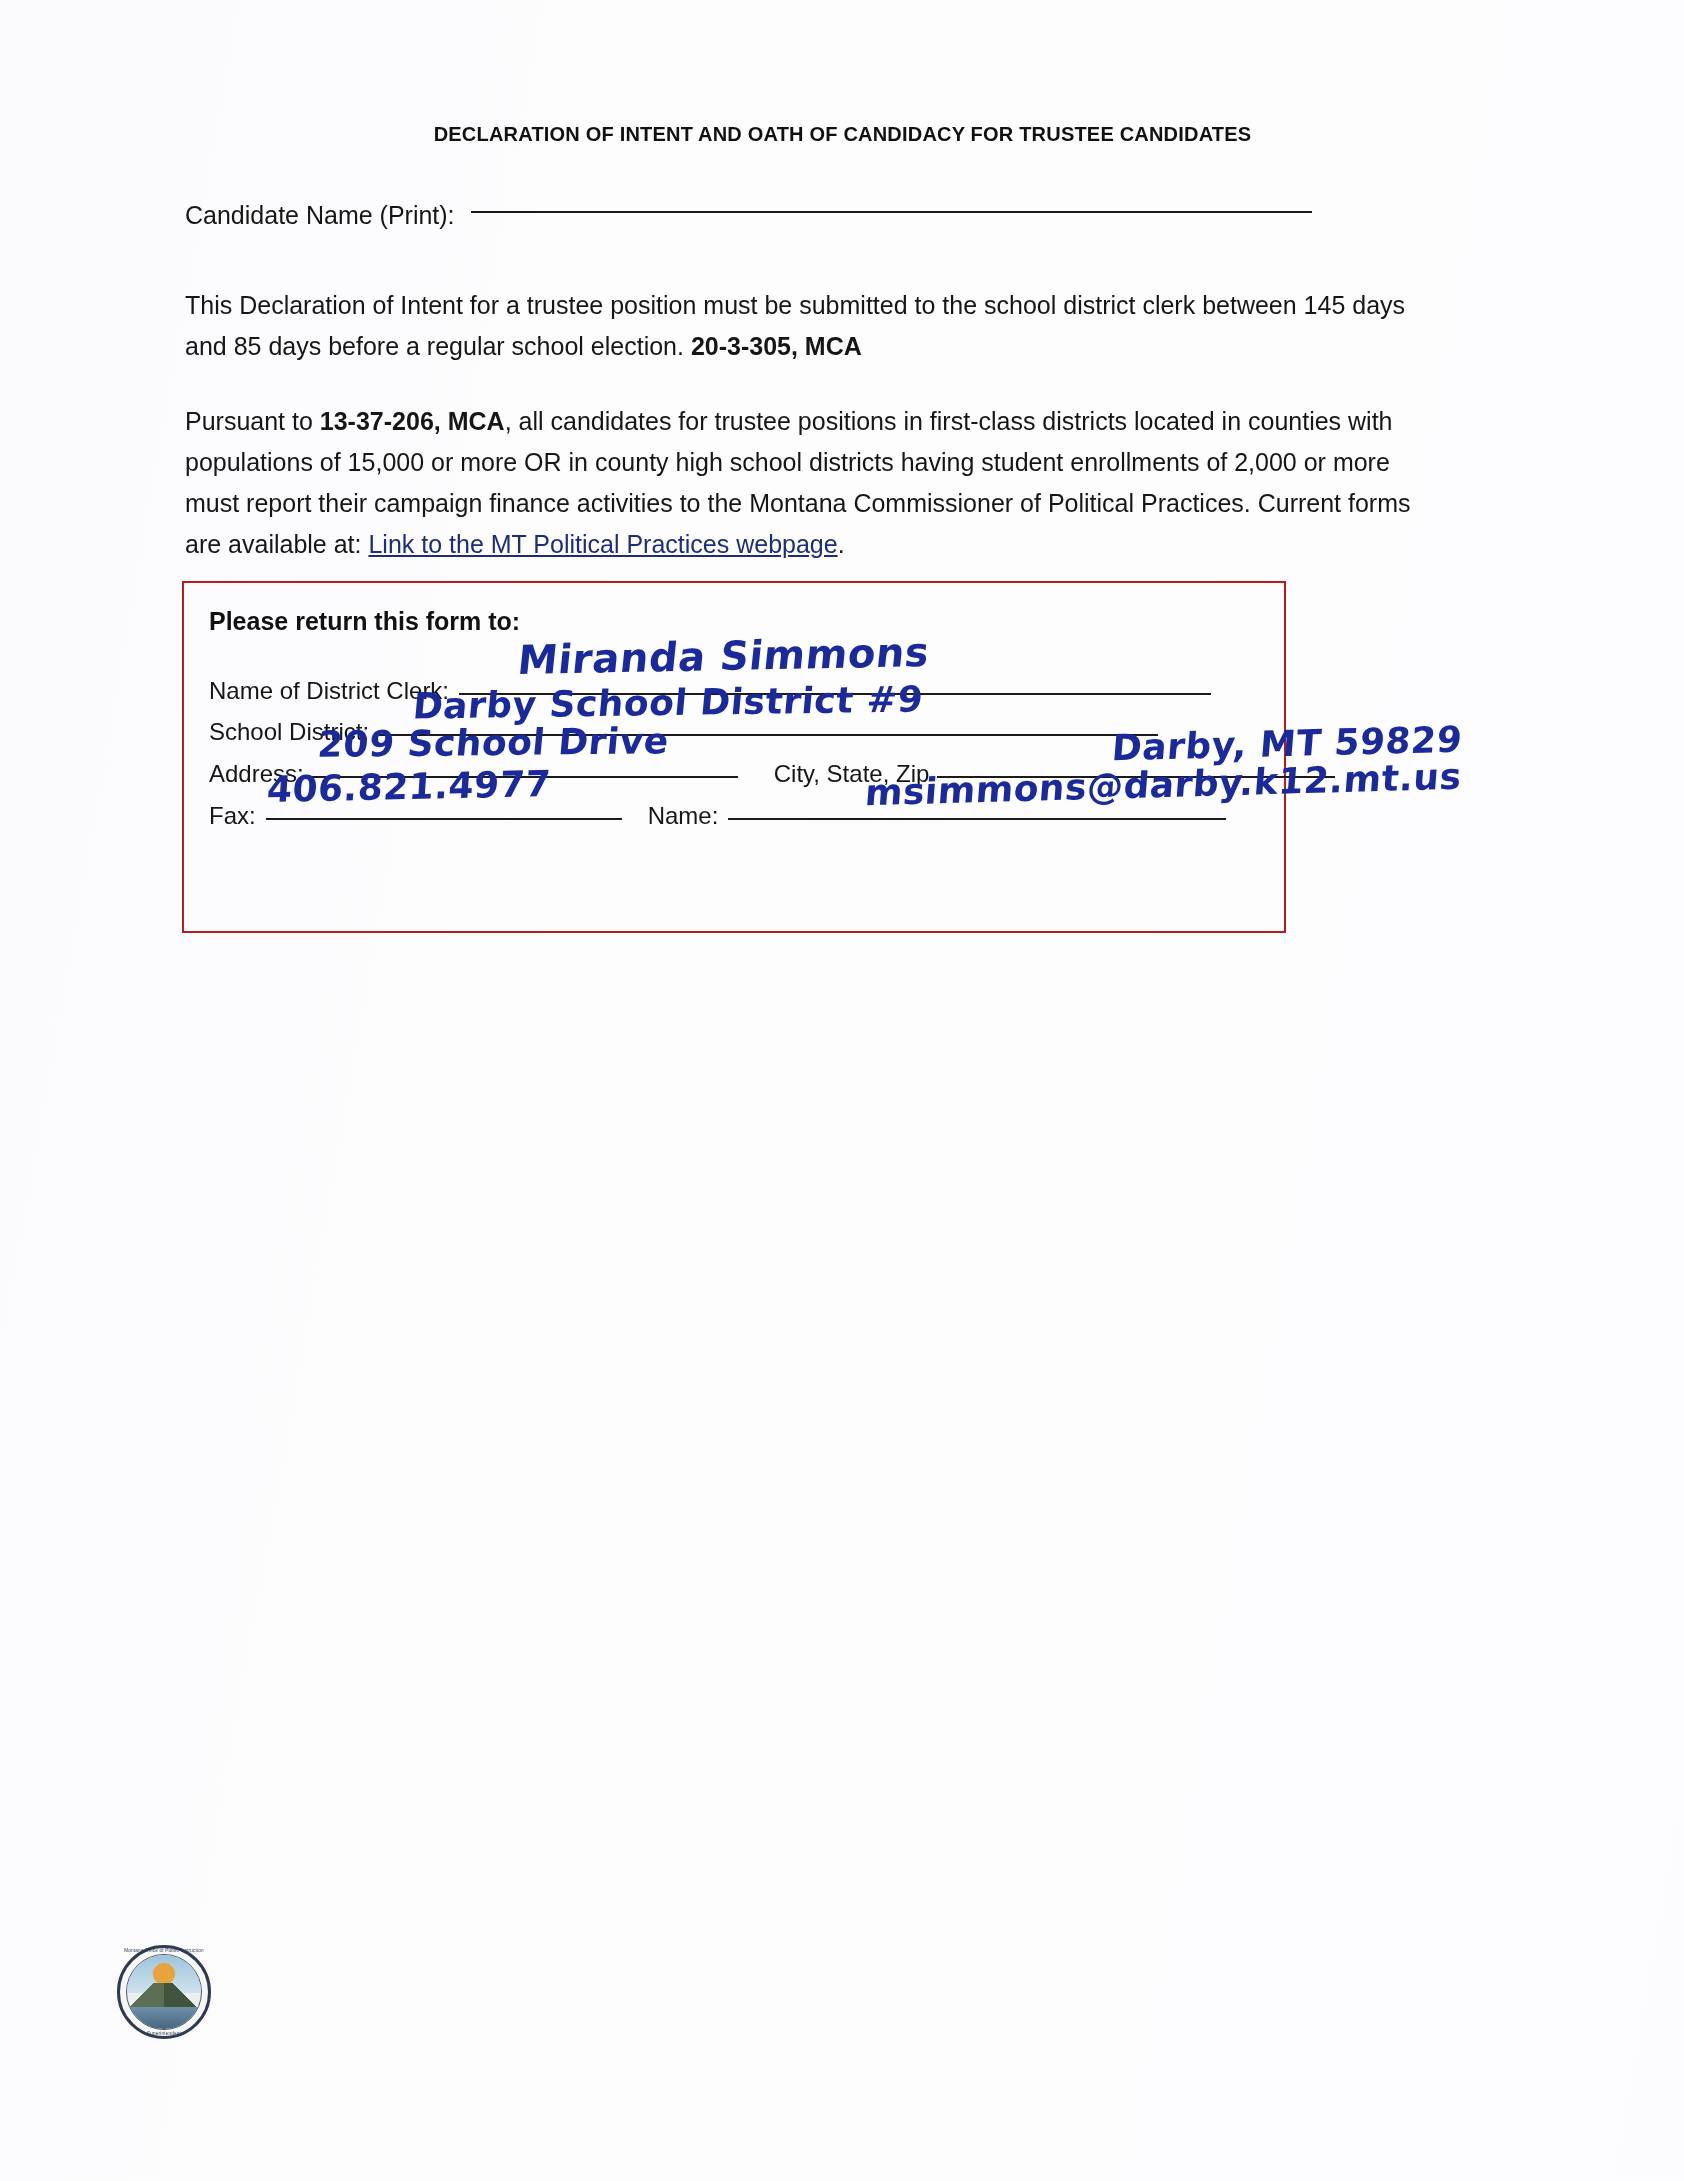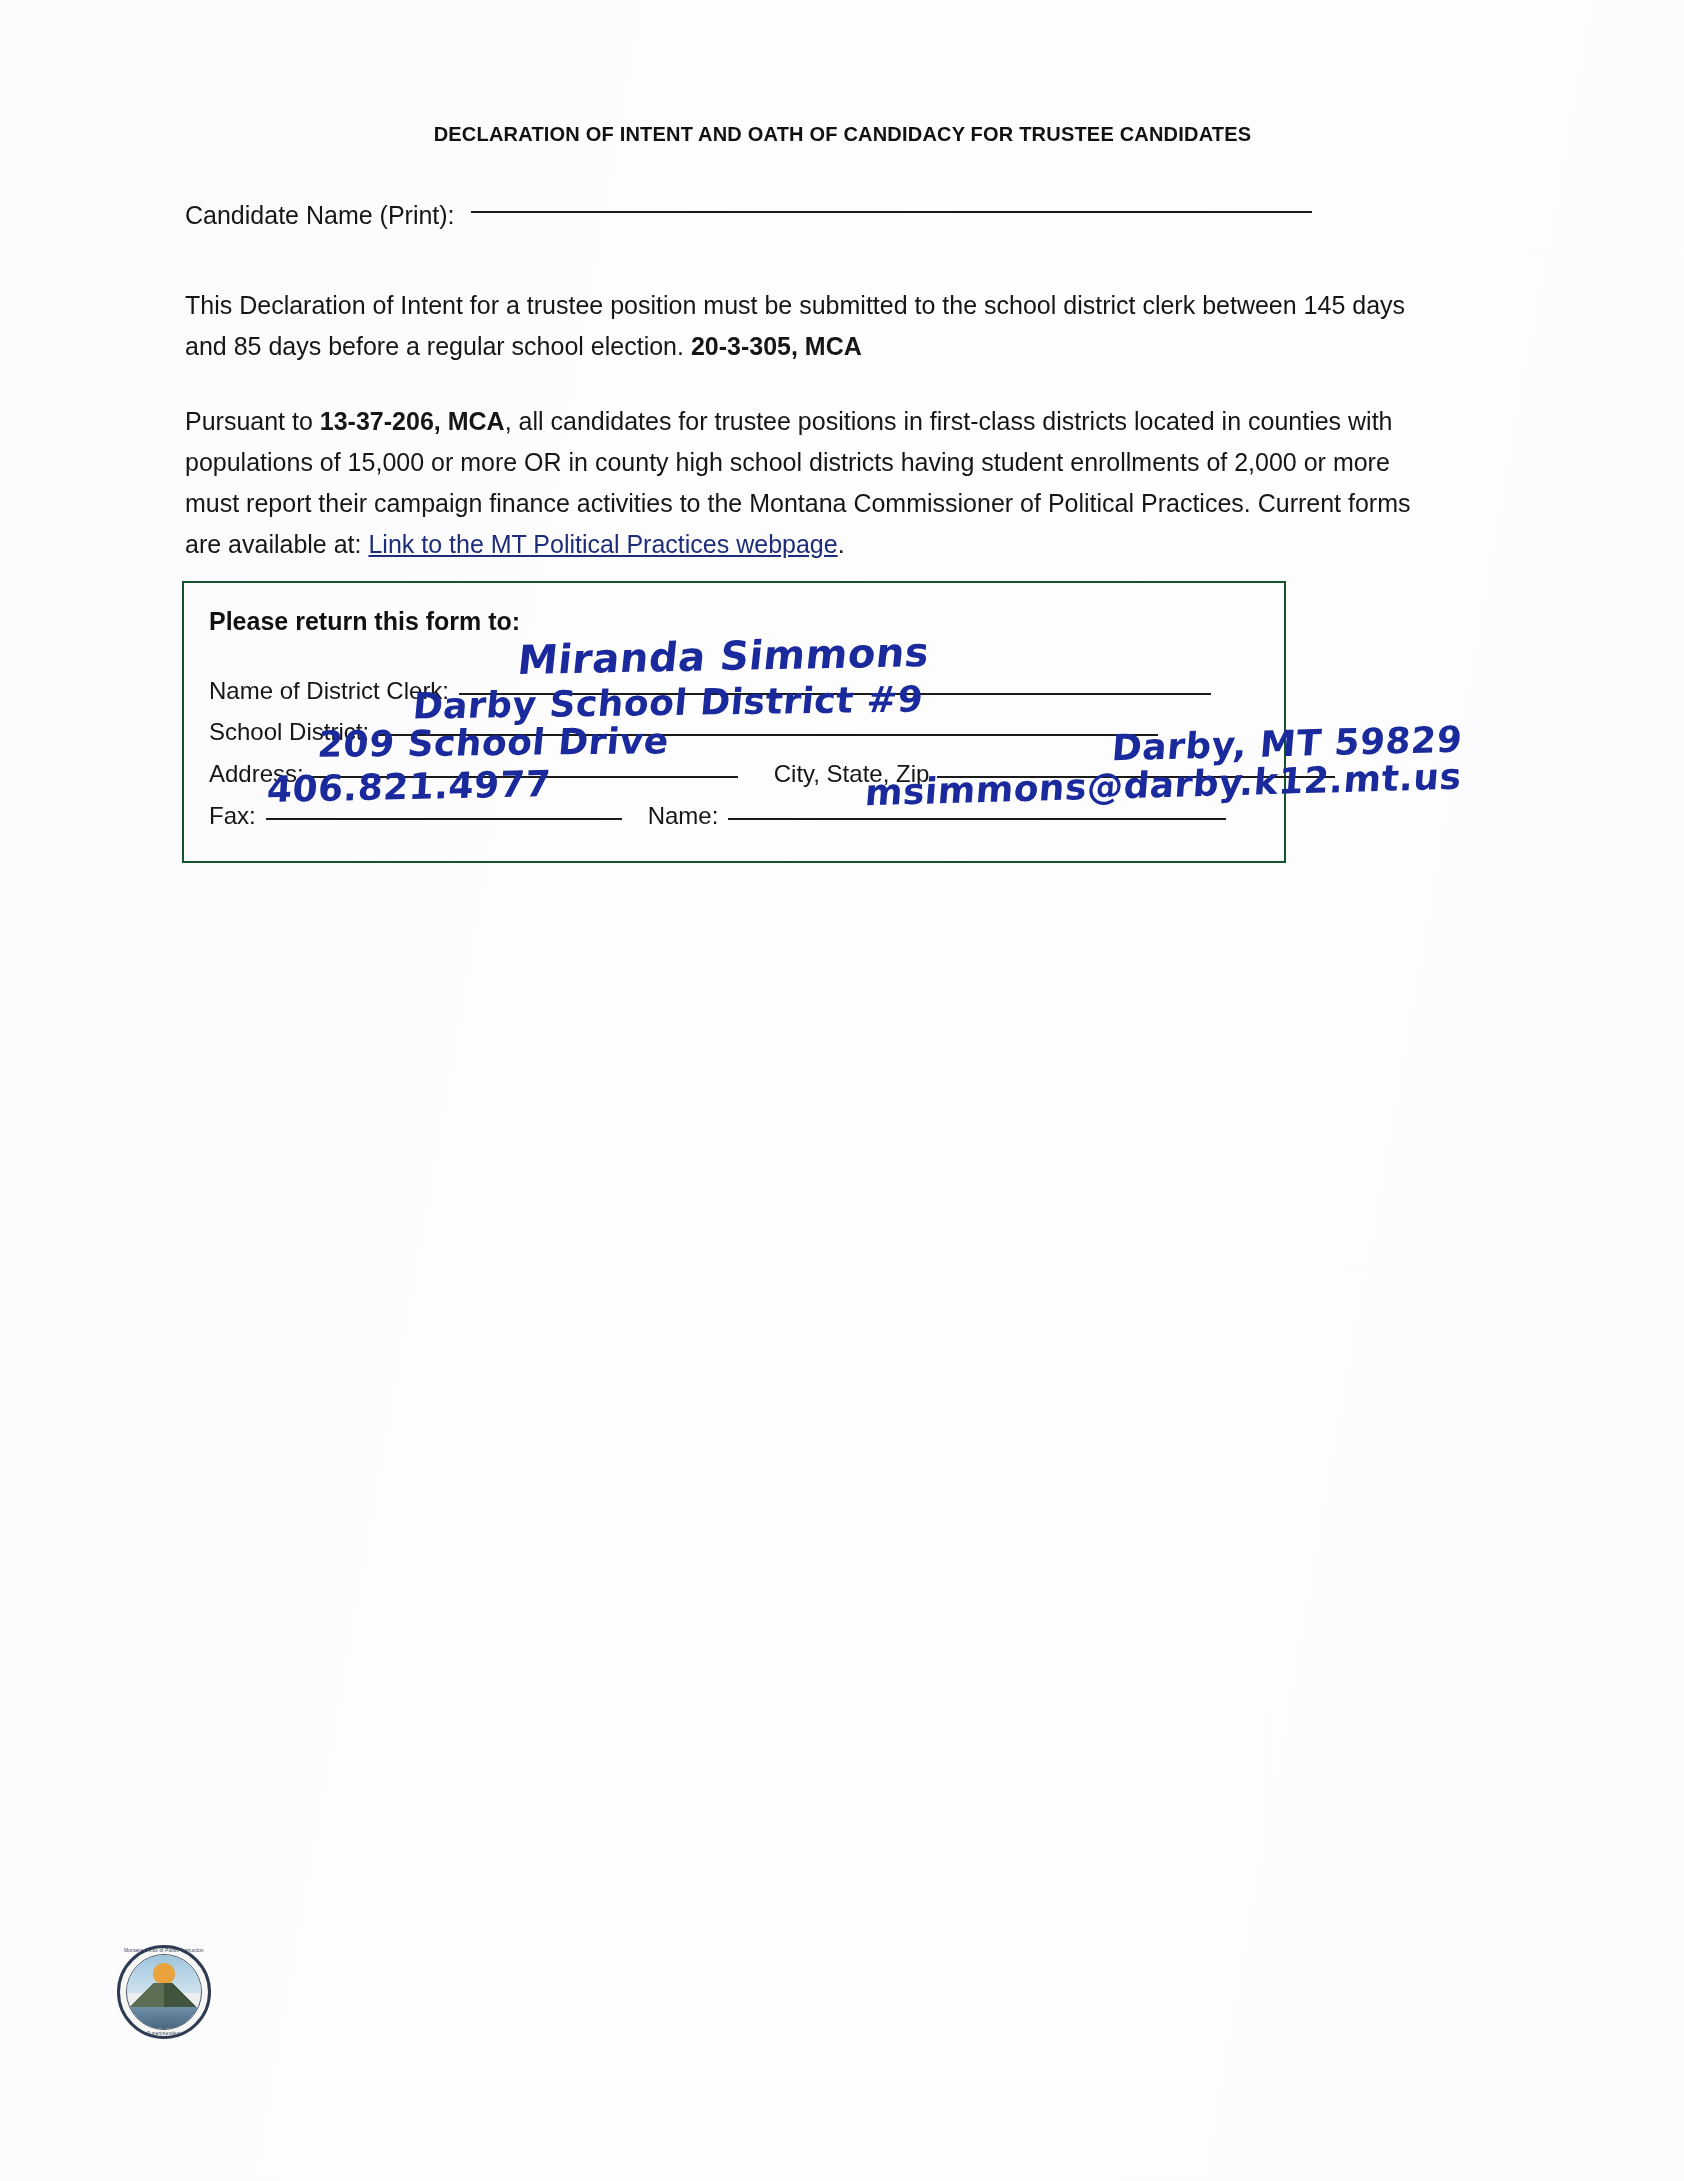--- a/index.html
+++ b/index.html
@@ -64,22 +64,22 @@
   .link {
     color: #1d2d7a;
     text-decoration: underline;
   }
   
   .return-box {
     position: absolute;
     left: 182px;
     top: 581px;
     width: 1104px;
-    height: 282px;
-    border: 2px solid #14532d;
+    height: 352px;
+    border: 2px solid #b91c1c;
     box-sizing: border-box;
   }
   .box-heading {
     position: absolute;
     left: 25px;
     top: 24px;
     font-size: 25px;
     font-weight: bold;
     color: #111111;
   }

